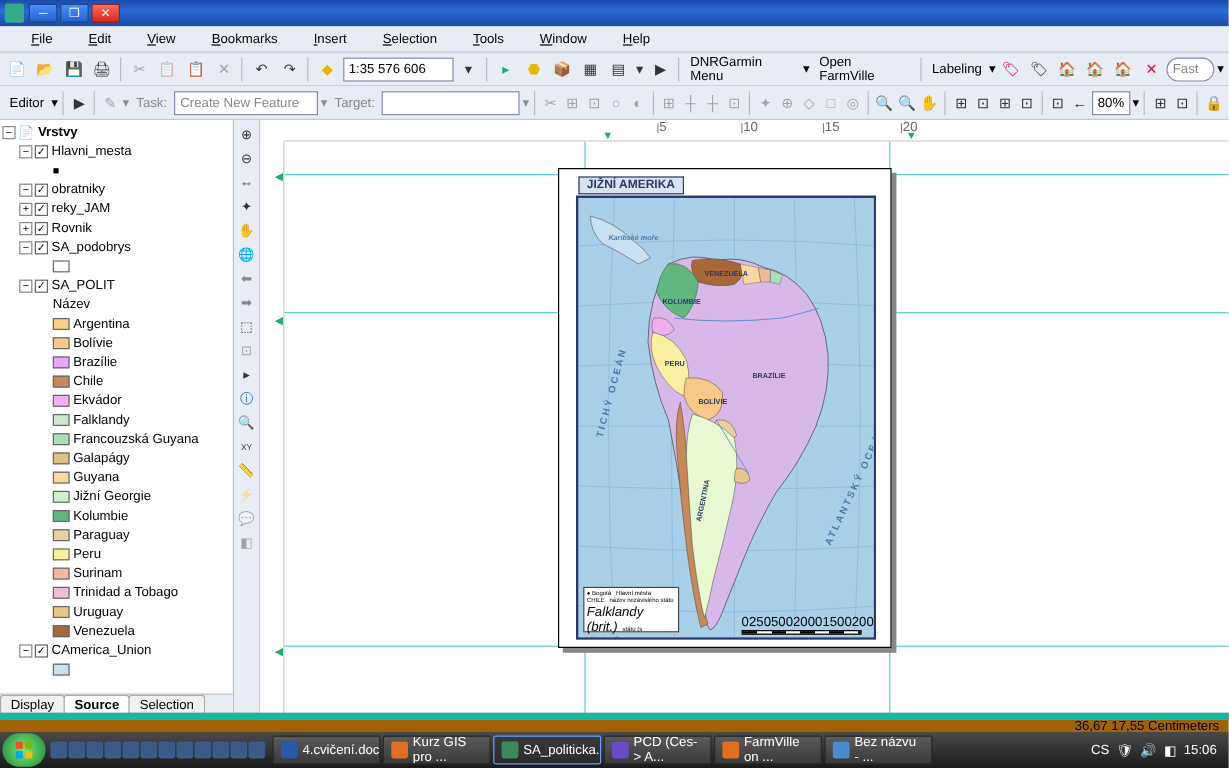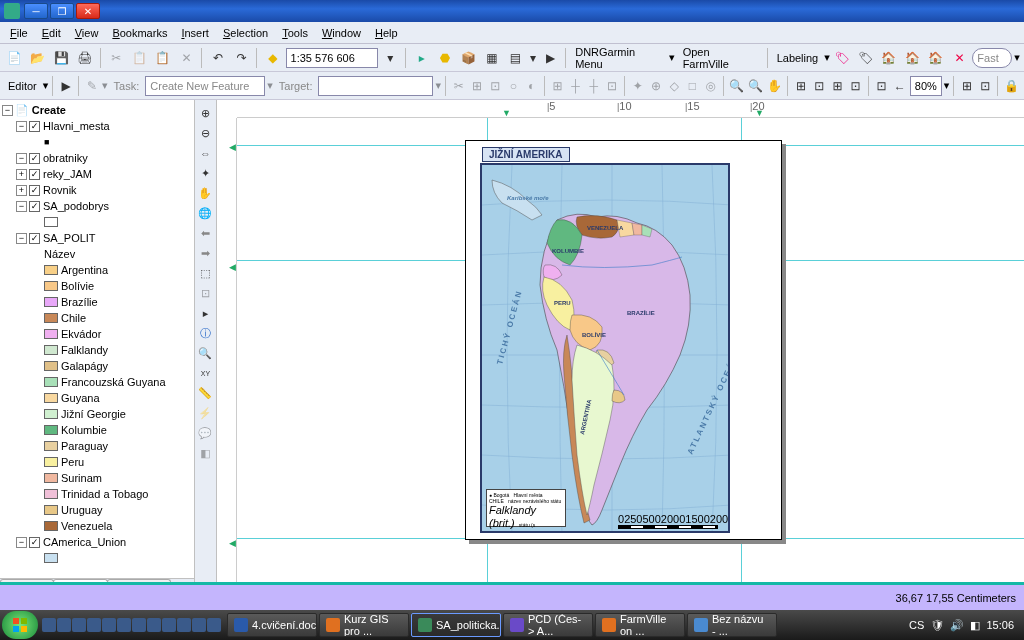--- a/index.html
+++ b/index.html
@@ -4,21 +4,21 @@
 <style>
 * { margin:0; padding:0; box-sizing:border-box; font-family:Tahoma,Arial,sans-serif; font-size:11px; }
 body { width:1024px; height:640px; overflow:hidden; background:#fff; position:relative; }
 .titlebar { height:22px; background:linear-gradient(#1a4aa8,#2a6ad8 40%,#1a4aa8); color:#fff; display:flex; align-items:center; padding:0 4px; }
 .titlebar .icon { width:16px; height:16px; background:#3a8; margin-right:4px; border-radius:2px; }
 .titlebar .title { flex:1; font-weight:bold; }
 .winbtns { display:flex; gap:2px; }
 .winbtn { width:24px; height:16px; background:linear-gradient(#4a8eff,#2266cc); color:#fff; display:flex; align-items:center; justify-content:center; border:1px solid #1a4a8a; border-radius:2px; font-size:10px; }
 .winbtn.close { background:linear-gradient(#ff6a5a,#d82a1a); border-color:#a81a0a; }
 .menubar { height:22px; background:#e8edf5; display:flex; align-items:center; padding:0 4px; gap:2px; border-bottom:1px solid #c0c0d0; }
-.menubar span { padding:2px 6px; cursor:default; }
+.menubar span { padding:2px 6px; cursor:default;margin-left:16px; }
 .menubar span u { text-decoration:underline; }
 .toolbar { height:28px; background:#e8edf5; display:flex; align-items:center; padding:0 4px; gap:2px; border-bottom:1px solid #c8c8d8; }
 .tb-btn { width:22px; height:22px; display:flex; align-items:center; justify-content:center; background:#e8edf5; border:1px solid transparent; border-radius:2px; font-size:12px; line-height:1; color:#333; }
 .tb-sep { width:2px; height:20px; border-left:1px solid #bbb; margin:0 2px; }
 .tb-input { height:20px; border:1px solid #88a; background:#fff; padding:0 4px; font-size:11px; }
 .tb-dd { width:10px; color:#333; }
 .content { display:flex; height:498px; }
 .toc { width:195px; background:#fff; border-right:1px solid #c0c0c0; display:flex; flex-direction:column; position:relative; }
 .toc-body { flex:1; overflow:auto; padding:2px; }
 .toc-tabs { height:20px; display:flex; background:#e8edf5; border-top:1px solid #c0c0c0; }
@@ -37,21 +37,21 @@
 .ruler-tick { position:absolute; font-size:9px; color:#666; }
 .guide-h { position:absolute; left:20px; right:0; height:1px; background:#5ad0d8; }
 .guide-v { position:absolute; top:18px; bottom:0; width:1px; background:#5ad0d8; }
 .page { position:absolute; background:#fff; border:1px solid #000; box-shadow:4px 4px 0 #888; }
 .map-frame { position:absolute; border:2px solid #2a3a6a; background:#a8d0e8; overflow:hidden; }
 .map-title { position:absolute; top:6px; left:16px; background:#d8e4f4; border:1px solid #2a3a6a; padding:1px 6px; font-weight:bold; color:#2a3a6a; font-size:10px; }
 .legend-box { position:absolute; bottom:4px; left:4px; width:80px; height:38px; background:#fff; border:1px solid #444; font-size:6px; padding:2px; }
 .scale-bar { position:absolute; bottom:8px; right:10px; width:100px; height:10px; }
 .scale-bar .bar { height:4px; background:repeating-linear-gradient(90deg,#000 0 12px,#fff 12px 24px); border:1px solid #000; }
 .scale-bar .lbl { font-size:6px; display:flex; justify-content:space-between; }
-.statusbar { position:absolute; bottom:30px; left:0; right:0; height:28px; background:#c4b5fd; border-top:3px solid #14b8a6; display:flex; align-items:center; justify-content:flex-end; padding:0 8px; gap:12px; }
+.statusbar { position:absolute; bottom:30px; left:0; right:0; height:16px; background:#a16207; border-top:6px solid #14b8a6; display:flex; align-items:center; justify-content:flex-end; padding:0 8px; gap:12px; }
 .taskbar { position:absolute; bottom:0; left:0; right:0; height:30px; background:linear-gradient(#4a4a4a,#1a1a1a); display:flex; align-items:center; padding:0 2px; }
 .start { width:36px; height:28px; border-radius:14px; background:radial-gradient(circle,#7ae87a,#1a8a3a); margin-right:4px; display:flex; align-items:center; justify-content:center; }
 .ql { display:flex; gap:1px; margin-right:6px; }
 .ql .q { width:14px; height:14px; background:#3a5a8a; border-radius:2px; }
 .task { height:24px; padding:0 6px; background:linear-gradient(#5a5a5a,#3a3a3a); border:1px solid #2a2a2a; border-radius:2px; color:#fff; display:flex; align-items:center; gap:4px; margin-right:2px; max-width:90px; overflow:hidden; font-size:10px; }
 .task.active { background:linear-gradient(#3a3a3a,#2a2a2a); border-color:#6a9aff; }
 .task .ti { width:14px; height:14px; background:#48a; border-radius:2px; flex-shrink:0; }
 .tray { margin-left:auto; display:flex; align-items:center; gap:6px; color:#fff; padding:0 8px; font-size:10px; }
 .bottombar { height:28px; background:#e8edf5; display:flex; align-items:center; padding:0 4px; gap:2px; border-top:1px solid #c8c8d8; }
 svg text { font-size:6px; fill:#2a3a6a; font-weight:bold; }
@@ -174,43 +174,43 @@
   <div class="tb-btn">🔒</div>
 </div>
 
 <div class="content">
 
   <div class="toc">
     <div class="toc-body" id="toc-body">
         <div class="tree-row" style="padding-left: 0px;">
           <span class="tree-exp">−</span>
           <span style="margin-right:3px">📄</span>
-          <b>Create</b>
+          <b>Vrstvy</b>
         </div>
         <div class="tree-row" style="padding-left: 14px;"><span class="tree-exp">−</span><span class="tree-chk on"></span>Hlavni_mesta</div>
         <div class="tree-row" style="padding-left: 42px;">
           <span style="font-size:9px">■</span>
         </div>
         <div class="tree-row" style="padding-left: 14px;"><span class="tree-exp">−</span><span class="tree-chk on"></span>obratniky</div>
         <div class="tree-row" style="padding-left: 14px;"><span class="tree-exp">+</span><span class="tree-chk on"></span>reky_JAM</div>
         <div class="tree-row" style="padding-left: 14px;"><span class="tree-exp">+</span><span class="tree-chk on"></span>Rovnik</div>
         <div class="tree-row" style="padding-left: 14px;"><span class="tree-exp">−</span><span class="tree-chk on"></span>SA_podobrys</div>
         <div class="tree-row" style="padding-left: 42px;">
           <span class="tree-sym" style="background:#fff"></span>
         </div>
         <div class="tree-row" style="padding-left: 14px;"><span class="tree-exp">−</span><span class="tree-chk on"></span>SA_POLIT</div>
         <div class="tree-row" style="padding-left: 42px;">Název</div>
         <div class="tree-row" style="padding-left: 42px;"><span class="tree-sym" style="background:#f8d088"></span>Argentina</div>
         <div class="tree-row" style="padding-left: 42px;"><span class="tree-sym" style="background:#f8c888"></span>Bolívie</div>
         <div class="tree-row" style="padding-left: 42px;"><span class="tree-sym" style="background:#e8a8f8"></span>Brazílie</div>
         <div class="tree-row" style="padding-left: 42px;"><span class="tree-sym" style="background:#c88858"></span>Chile</div>
         <div class="tree-row" style="padding-left: 42px;"><span class="tree-sym" style="background:#f0b0f0"></span>Ekvádor</div>
         <div class="tree-row" style="padding-left: 42px;"><span class="tree-sym" style="background:#d0e8d0"></span>Falklandy</div>
+        <div class="tree-row" style="padding-left: 42px;"><span class="tree-sym" style="background:#a8e0b8"></span>Francouzská Guyana</div>
         <div class="tree-row" style="padding-left: 42px;"><span class="tree-sym" style="background:#e0c088"></span>Galapágy</div>
-        <div class="tree-row" style="padding-left: 42px;"><span class="tree-sym" style="background:#a8e0b8"></span>Francouzská Guyana</div>
         <div class="tree-row" style="padding-left: 42px;"><span class="tree-sym" style="background:#f8d8a0"></span>Guyana</div>
         <div class="tree-row" style="padding-left: 42px;"><span class="tree-sym" style="background:#d0f0d0"></span>Jižní Georgie</div>
         <div class="tree-row" style="padding-left: 42px;"><span class="tree-sym" style="background:#60b880"></span>Kolumbie</div>
         <div class="tree-row" style="padding-left: 42px;"><span class="tree-sym" style="background:#e8d0a0"></span>Paraguay</div>
         <div class="tree-row" style="padding-left: 42px;"><span class="tree-sym" style="background:#f8f0a0"></span>Peru</div>
         <div class="tree-row" style="padding-left: 42px;"><span class="tree-sym" style="background:#f0b8a0"></span>Surinam</div>
         <div class="tree-row" style="padding-left: 42px;"><span class="tree-sym" style="background:#f0c0d8"></span>Trinidad a Tobago</div>
         <div class="tree-row" style="padding-left: 42px;"><span class="tree-sym" style="background:#e8c888"></span>Uruguay</div>
         <div class="tree-row" style="padding-left: 42px;"><span class="tree-sym" style="background:#a86838"></span>Venezuela</div>
         <div class="tree-row" style="padding-left: 14px;"><span class="tree-exp">−</span><span class="tree-chk on"></span>CAmerica_Union</div>
@@ -259,21 +259,21 @@
       <span class="ruler-tick" style="top:24px;left:12px;color:#2a6">◀</span>
       <span class="ruler-tick" style="top:144px;left:12px;color:#2a6">◀</span>
       <span class="ruler-tick" style="top:420px;left:12px;color:#2a6">◀</span>
     </div>
     <div class="guide-h" style="top:45px"></div>
     <div class="guide-h" style="top:160px"></div>
     <div class="guide-h" style="top:438px"></div>
     <div class="guide-v" style="left:270px"></div>
     <div class="guide-v" style="left:524px"></div>
 
-    <div class="page" style="left:248px;top:40px;width:317px;height:400px">
+    <div class="page" style="left:248px;top:40px;width:278px;height:400px">
       <div class="map-title">JIŽNÍ AMERIKA</div>
       <div class="map-frame" style="left:14px;top:22px;width:250px;height:370px">
         
         <svg width="250" height="370" viewBox="0 0 250 370">
           <rect width="250" height="370" fill="#a8d0e8"></rect>
 
           <g stroke="#6a9ac8" stroke-width="0.5" fill="none" opacity="0.6">
             <path d="M0,40 Q125,30 250,40"></path>
               <path d="M0,90 Q125,82 250,90"></path>
               <path d="M0,140 Q125,135 250,140"></path>

